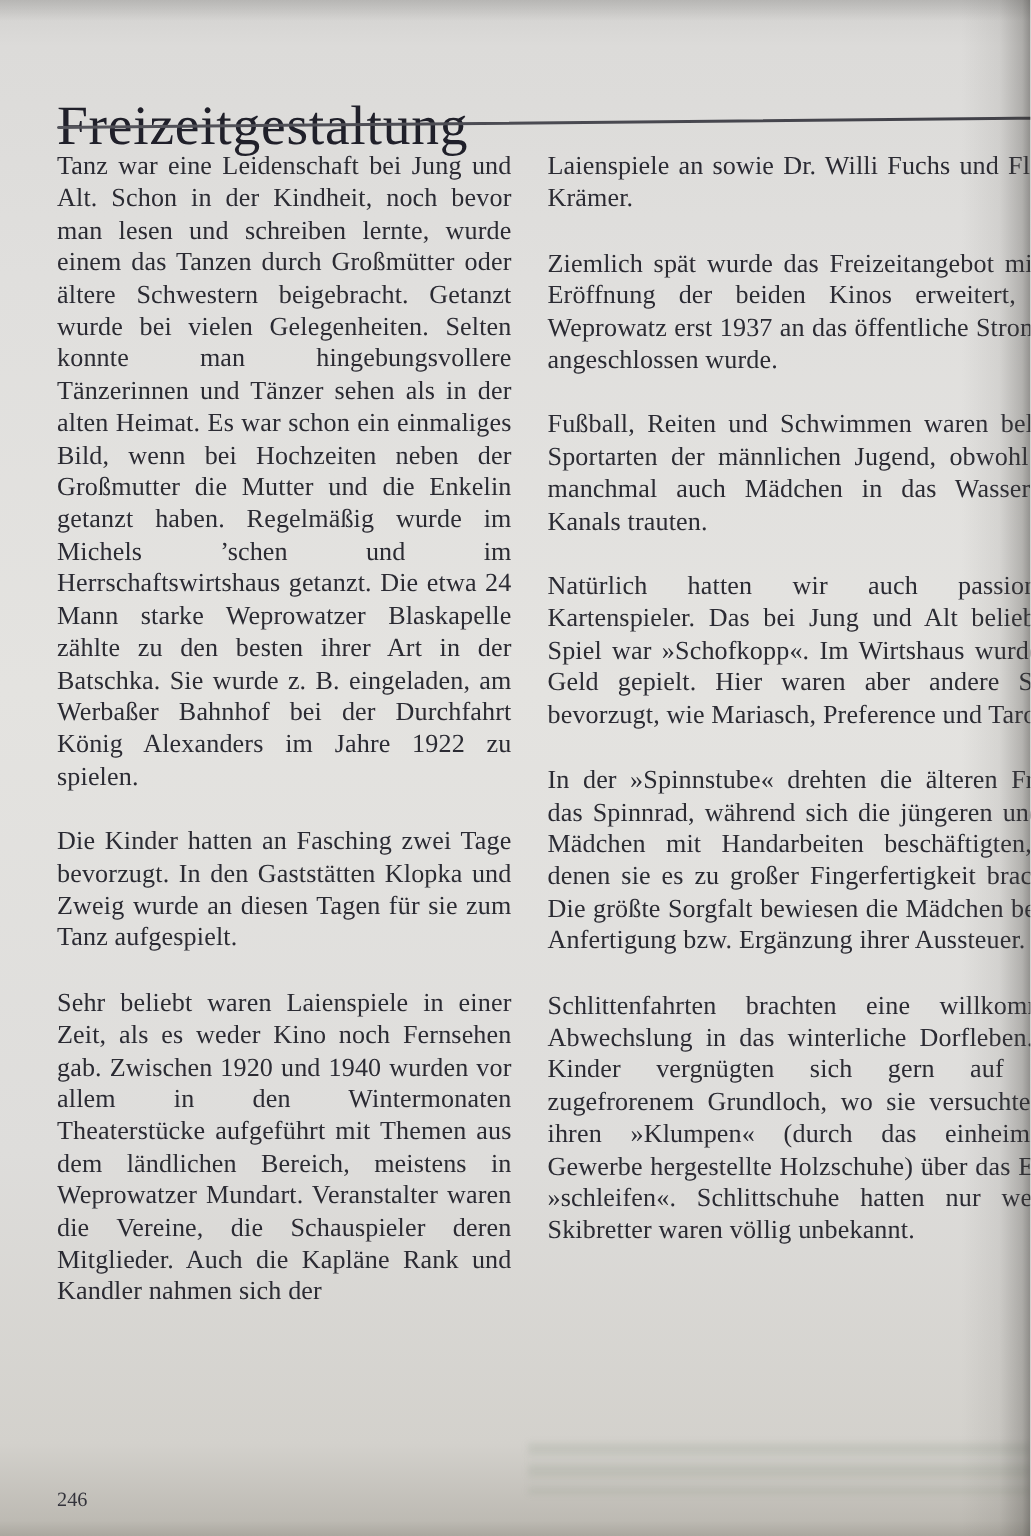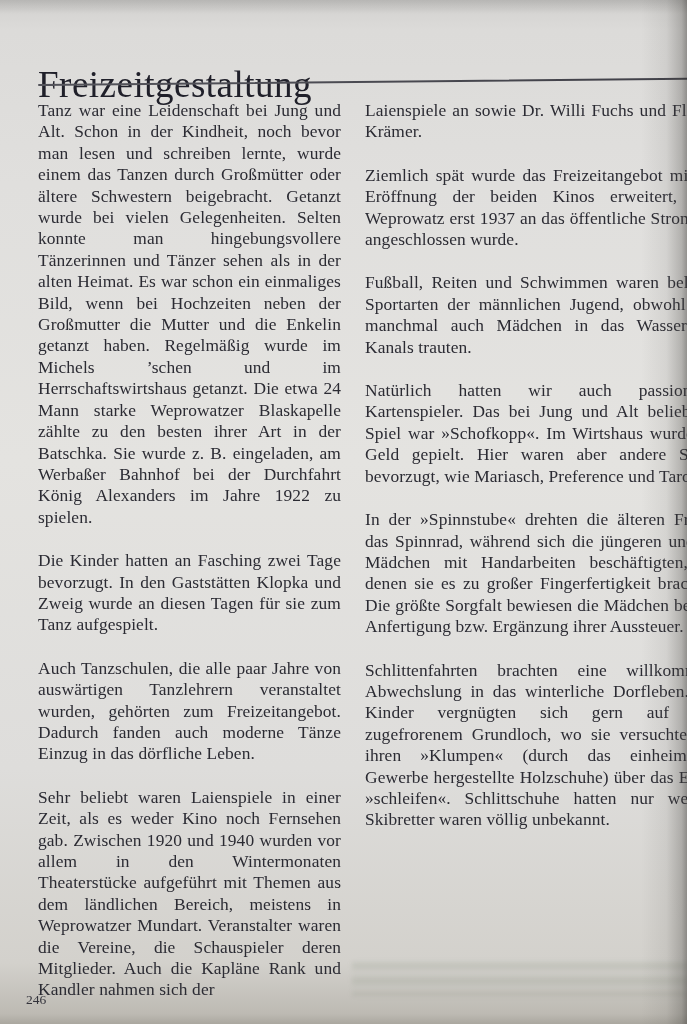--- a/index.html
+++ b/index.html
@@ -86,21 +86,21 @@
     color: #2b2b33;
   }
   .col-left  { width: 303px; font-family: Liberation Serif, serif; }
   .col-right { width: 358px; }
   .col p {
     margin: 0 0 22px 0;
     hyphens: auto;
   }
   .page-number {
     position: absolute;
-    left: 26px;
+    left: 38px;
     top: 992px;
     font-size: 13.5px;
     color: #33333b;
   }
   
   .bleed-through {
     position: absolute;
     left: 352px;
     top: 962px;
     width: 335px;
@@ -124,21 +124,20 @@
 
   <h1 class="page-title">Freizeitgestaltung</h1>
 
   <div class="title-rule"></div>
 
   <div class="columns">
 
     <div class="col col-left">
       <p>Tanz war eine Leidenschaft bei Jung und Alt. Schon in der Kindheit, noch bevor man lesen und schreiben lernte, wurde einem das Tanzen durch Großmütter oder ältere Schwestern beigebracht. Getanzt wurde bei vielen Gelegenheiten. Selten konnte man hingebungsvollere Tänzerinnen und Tänzer sehen als in der alten Heimat. Es war schon ein einmaliges Bild, wenn bei Hochzeiten neben der Großmutter die Mutter und die Enkelin getanzt haben. Regelmäßig wurde im Michels ’schen und im Herrschaftswirtshaus getanzt. Die etwa 24 Mann starke Weprowatzer Blaskapelle zählte zu den besten ihrer Art in der Batschka. Sie wurde z. B. eingeladen, am Werbaßer Bahnhof bei der Durchfahrt König Alexanders im Jahre 1922 zu spielen.</p>
       <p>Die Kinder hatten an Fasching zwei Tage bevorzugt. In den Gaststätten Klopka und Zweig wurde an diesen Tagen für sie zum Tanz aufgespielt.</p>
-      <p>Auch Tanzschulen, die alle paar Jahre von auswärtigen Tanzlehrern veranstaltet wurden, gehörten zum Freizeitangebot. Dadurch fanden auch moderne Tänze Einzug in das dörfliche Leben.</p>
       <p>Sehr beliebt waren Laienspiele in einer Zeit, als es weder Kino noch Fernsehen gab. Zwischen 1920 und 1940 wurden vor allem in den Wintermonaten Theaterstücke aufgeführt mit Themen aus dem ländlichen Bereich, meistens in Weprowatzer Mundart. Veranstalter waren die Vereine, die Schauspieler deren Mitglieder. Auch die Kapläne Rank und Kandler nahmen sich der</p>
     </div>
 
     <div class="col col-right">
       <p>Laienspiele an sowie Dr. Willi Fuchs und Florian Krämer.</p>
       <p>Ziemlich spät wurde das Freizeitangebot mit der Eröffnung der beiden Kinos erweitert, weil Weprowatz erst 1937 an das öffentliche Stromnetz angeschlossen wurde.</p>
       <p>Fußball, Reiten und Schwimmen waren beliebte Sportarten der männlichen Jugend, obwohl sich manchmal auch Mädchen in das Wasser des Kanals trauten.</p>
       <p>Natürlich hatten wir auch passionierte Kartenspieler. Das bei Jung und Alt beliebteste Spiel war »Schofkopp«. Im Wirtshaus wurde um Geld gepielt. Hier waren aber andere Spiele bevorzugt, wie Mariasch, Preference und Tarock.</p>
       <p>In der »Spinnstube« drehten die älteren Frauen das Spinnrad, während sich die jüngeren und die Mädchen mit Handarbeiten beschäftigten, bei denen sie es zu großer Fingerfertigkeit brachten. Die größte Sorgfalt bewiesen die Mädchen bei der Anfertigung bzw. Ergänzung ihrer Aussteuer.</p>
       <p>Schlittenfahrten brachten eine willkommene Abwechslung in das winterliche Dorfleben. Die Kinder vergnügten sich gern auf dem zugefrorenem Grundloch, wo sie versuchten, in ihren »Klumpen« (durch das einheimische Gewerbe hergestellte Holzschuhe) über das Eis zu »schleifen«. Schlittschuhe hatten nur wenige, Skibretter waren völlig unbekannt.</p>

